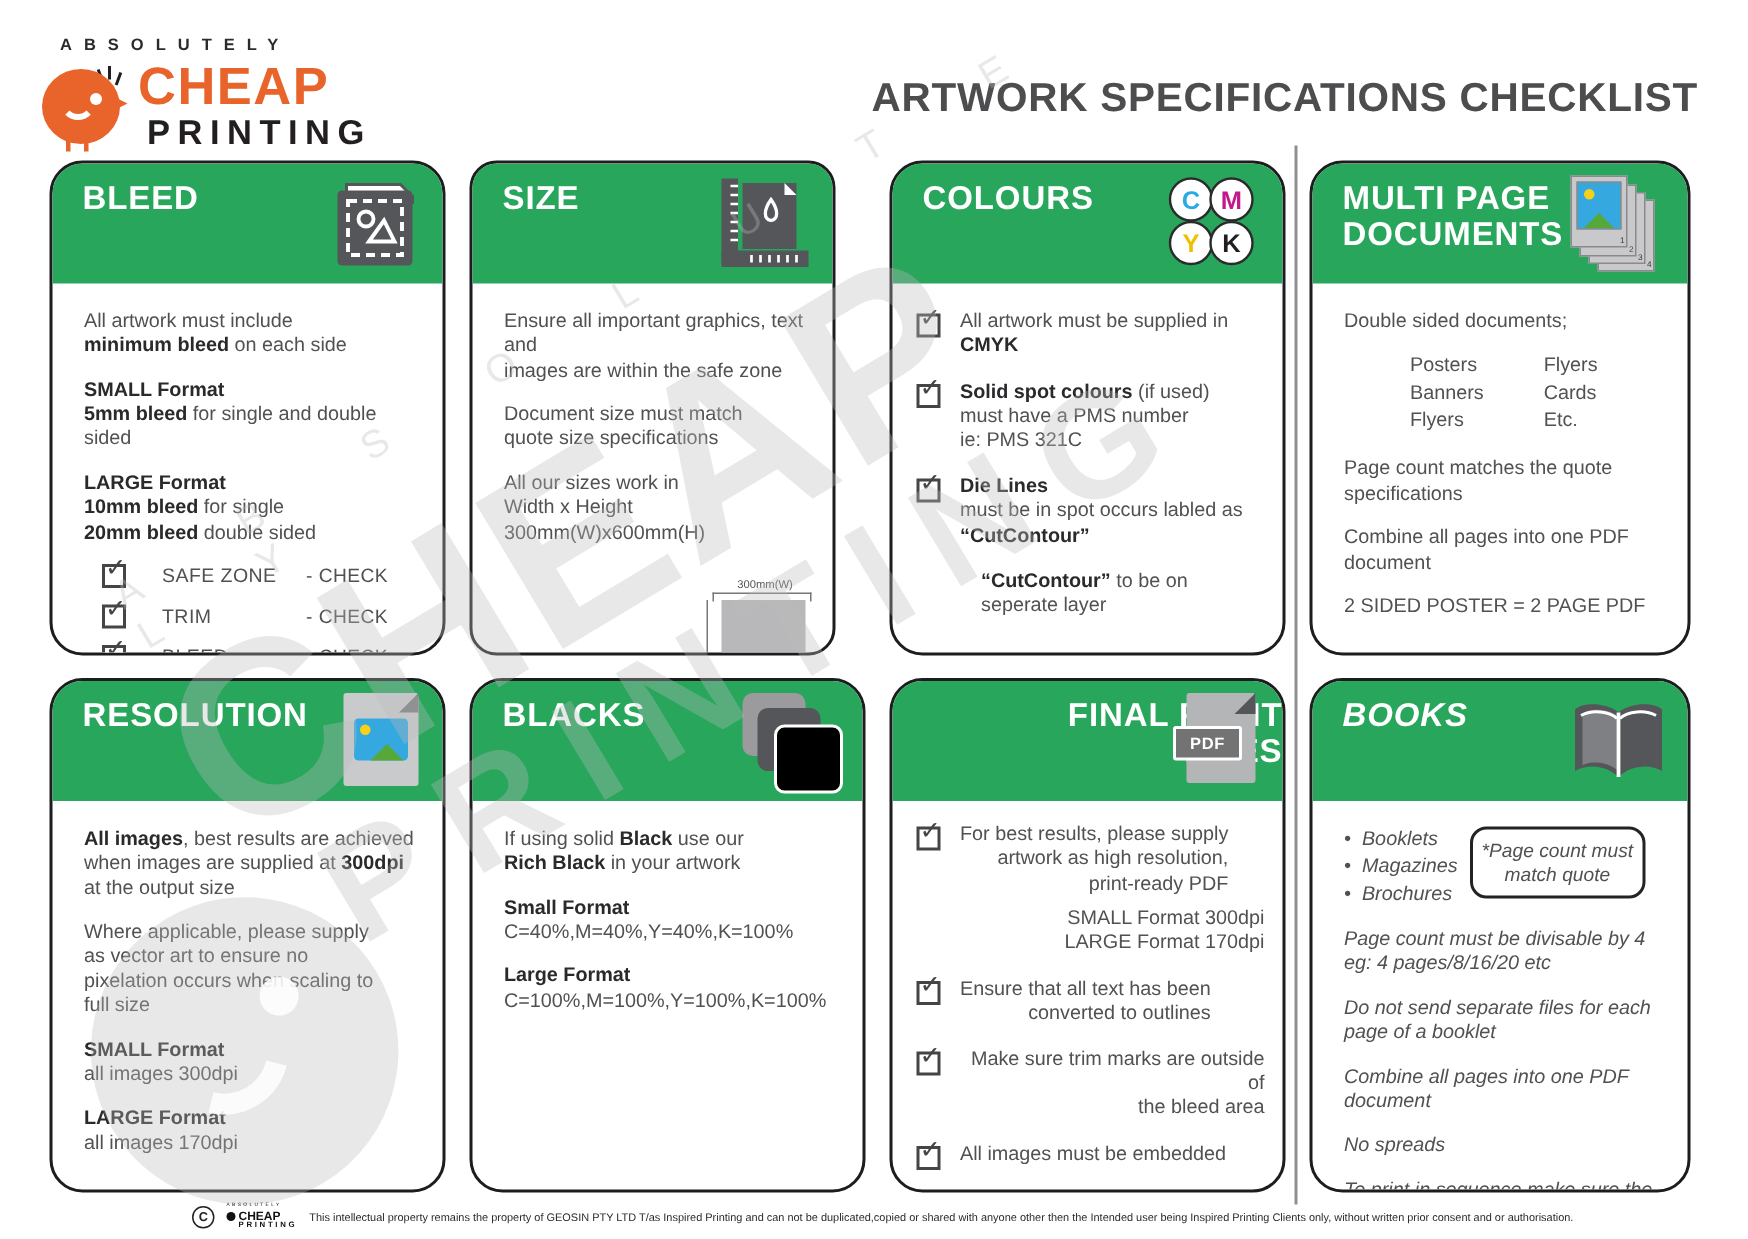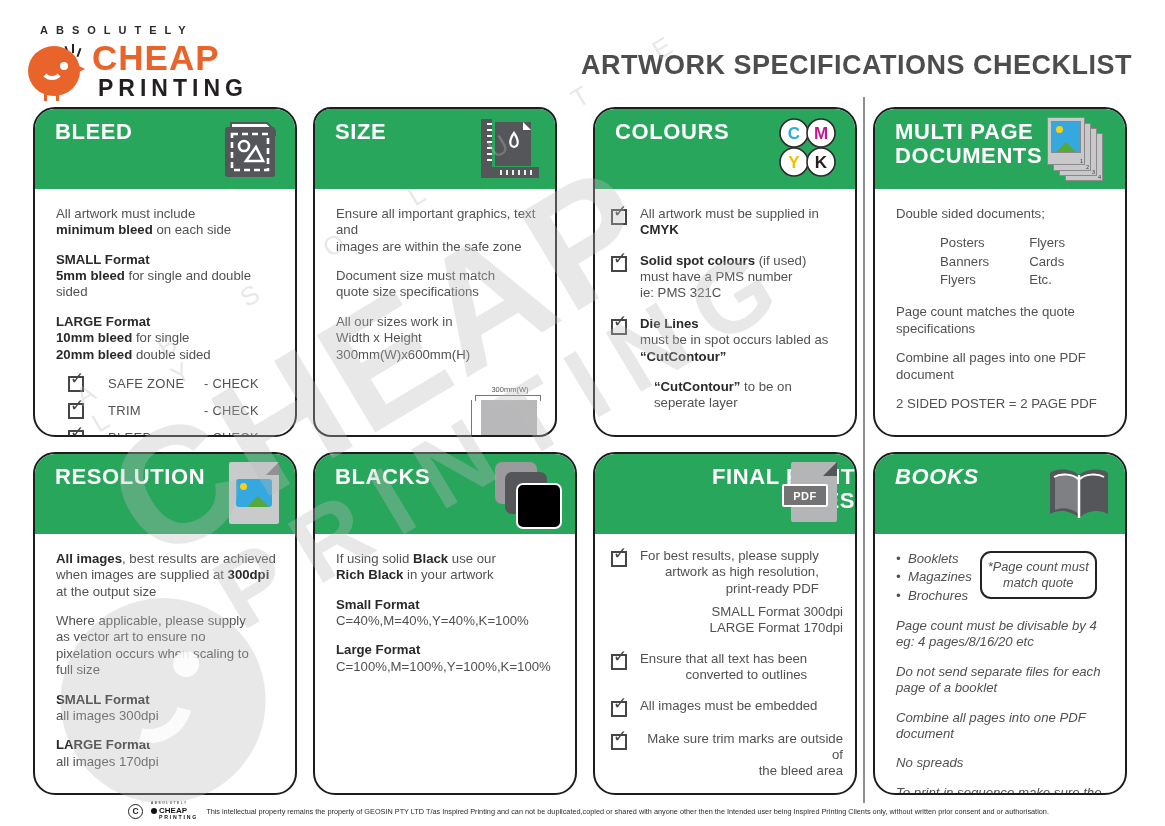--- a/index.html
+++ b/index.html
@@ -374,26 +374,26 @@
       </div>
       <div class="sub-ind preline">SMALL Format 300dpi
 LARGE  Format 170dpi</div>
       <div class="ck-li">
         <span class="cb"></span>
         <div class="preline">Ensure that all text has been
 converted to outlines</div>
       </div>
       <div class="ck-li">
         <span class="cb"></span>
-        <div class="preline">All images must be embedded</div>
-      </div>
-      <div class="ck-li">
-        <span class="cb"></span>
         <div class="preline">Make sure trim marks are outside of
 the bleed area</div>
+      </div>
+      <div class="ck-li">
+        <span class="cb"></span>
+        <div class="preline">All images must be embedded</div>
       </div>
       <div class="ck-li">
 
         <div class="preline">No mixed orientaion</div>
       </div>
     </div>
   </section>
 
   <section class="card" style="left:873px;top:452px;width:254px;height:343px;font-style:italic;">
     <header class="card-header">

